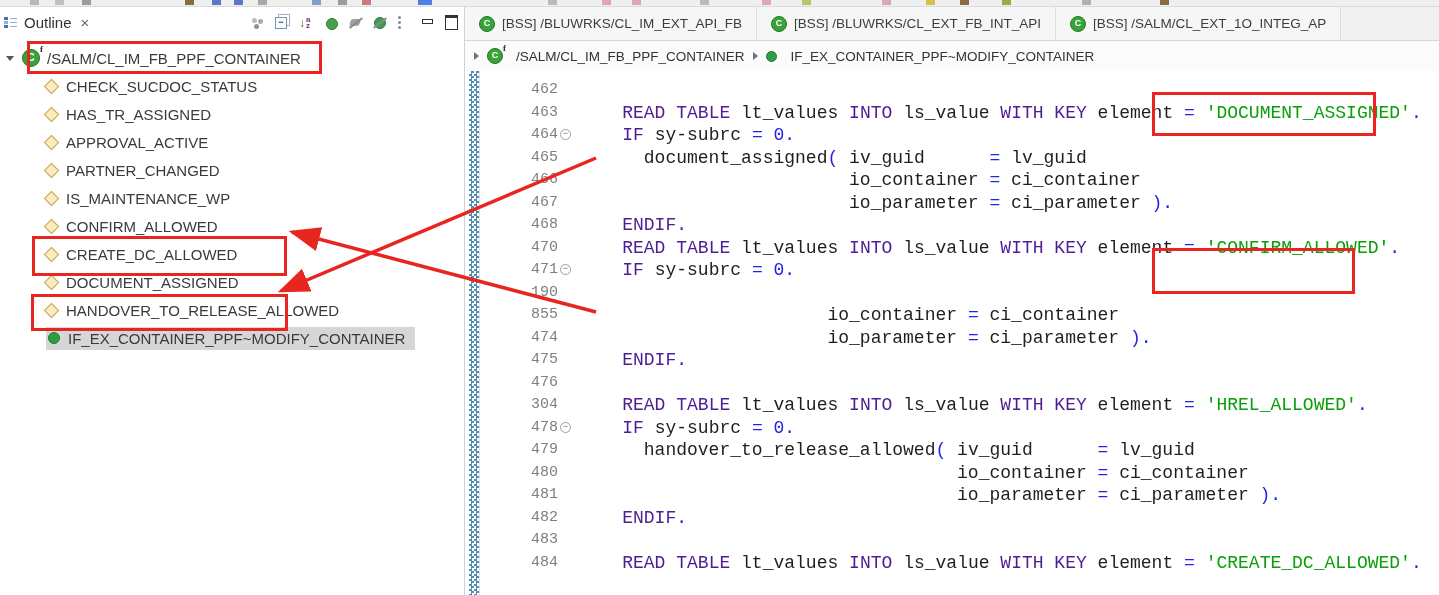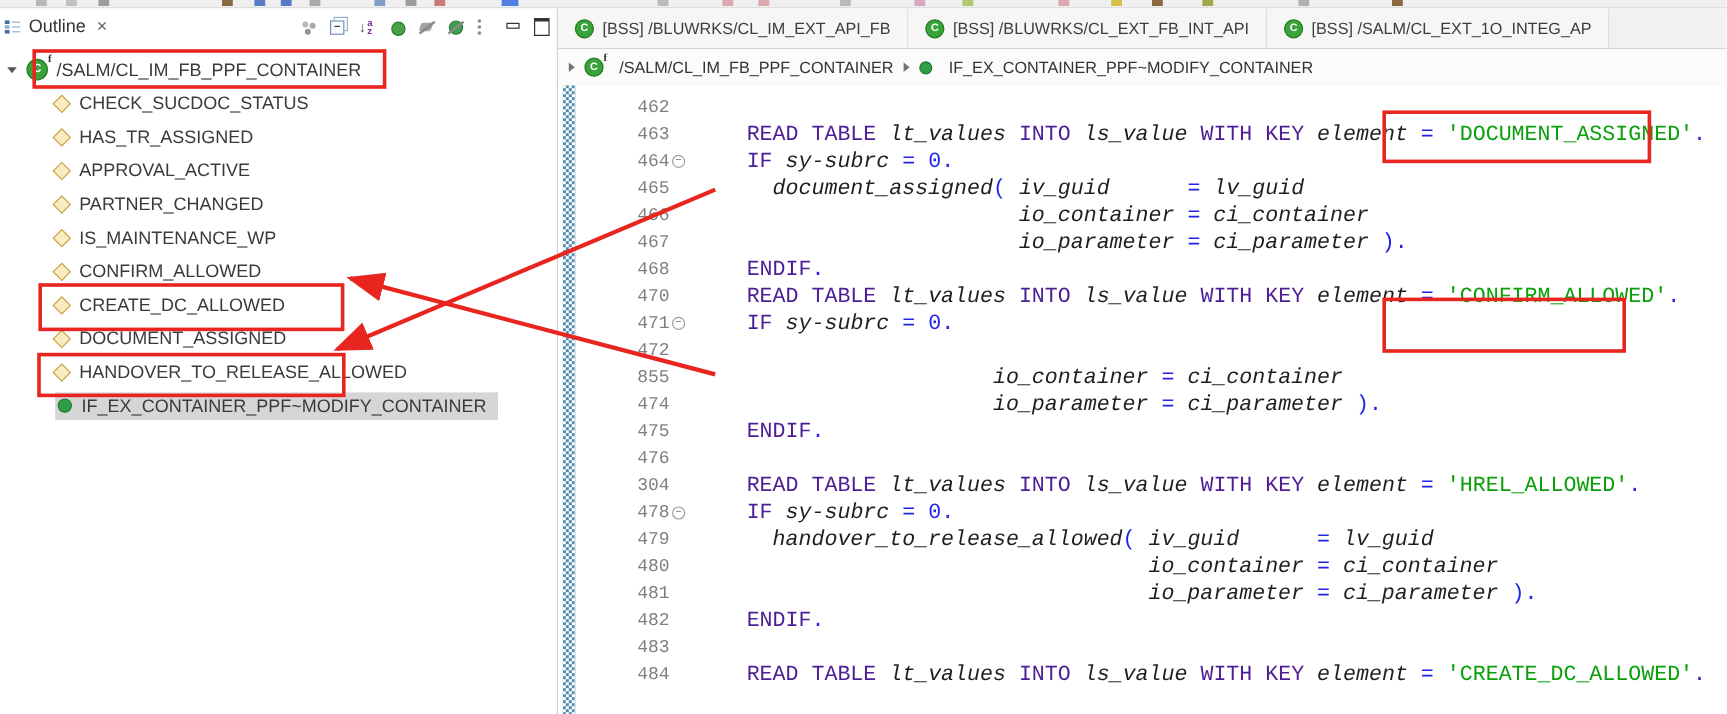--- a/index.html
+++ b/index.html
@@ -80,21 +80,21 @@
   .cl{display:flex;height:22.5px;align-items:stretch;}
   .ln{flex:0 0 50px;padding-left:2px;position:relative;box-sizing:border-box;
       font:15px/22.5px "Liberation Mono","DejaVu Sans Mono",monospace;color:#7f7f7f;}
   .fold{position:absolute;left:31px;top:5px;width:11px;height:11px;box-sizing:border-box;border:1px solid #9aa0a8;border-radius:50%;
       background:#fff;color:#6b7280;font:9px/9px "Liberation Mono",monospace;text-align:center;cursor:pointer;}
   .lc{white-space:pre;font:18px/22.5px "Liberation Mono","DejaVu Sans Mono",monospace;color:#222;}
   .tk-k{color:#4c1d95;}
   .tk-o{color:#2323e8;}
   .tk-n{color:#2323e8;}
   .tk-s{color:#0aa00a;}
-  .tk-i{color:#1f1f1f;font-style:italic;}
+  .tk-i{color:#1f1f1f;}
 
   
   .anno{position:absolute;border:3px solid #e8251f;z-index:30;pointer-events:none;}
   .arrows{position:absolute;left:0;top:0;z-index:28;pointer-events:none;}
 </style>
 </head>
 <body>
 
 <div class="app">
 
@@ -263,21 +263,21 @@
           </div>
           <div class="cl">
             <span class="ln">470</span>
             <span class="lc"><span class="tk-w">    </span><span class="tk-k">READ TABLE</span><span class="tk-w"> </span><span class="tk-i">lt_values</span><span class="tk-w"> </span><span class="tk-k">INTO</span><span class="tk-w"> </span><span class="tk-i">ls_value</span><span class="tk-w"> </span><span class="tk-k">WITH KEY</span><span class="tk-w"> </span><span class="tk-i">element</span><span class="tk-w"> </span><span class="tk-o">=</span><span class="tk-w"> </span><span class="tk-s">'CONFIRM_ALLOWED'</span><span class="tk-o">.</span></span>
           </div>
           <div class="cl">
             <span class="ln">471<span class="fold">−</span></span>
             <span class="lc"><span class="tk-w">    </span><span class="tk-k">IF</span><span class="tk-w"> </span><span class="tk-i">sy-subrc</span><span class="tk-w"> </span><span class="tk-o">=</span><span class="tk-w"> </span><span class="tk-n">0</span><span class="tk-o">.</span></span>
           </div>
           <div class="cl">
-            <span class="ln">472</span>
+            <span class="ln">190</span>
           </div>
           <div class="cl">
             <span class="ln">855</span>
             <span class="lc"><span class="tk-w">                       </span><span class="tk-i">io_container</span><span class="tk-w"> </span><span class="tk-o">=</span><span class="tk-w"> </span><span class="tk-i">ci_container</span></span>
           </div>
           <div class="cl">
             <span class="ln">474</span>
             <span class="lc"><span class="tk-w">                       </span><span class="tk-i">io_parameter</span><span class="tk-w"> </span><span class="tk-o">=</span><span class="tk-w"> </span><span class="tk-i">ci_parameter</span><span class="tk-w"> </span><span class="tk-o">).</span></span>
           </div>
           <div class="cl">

